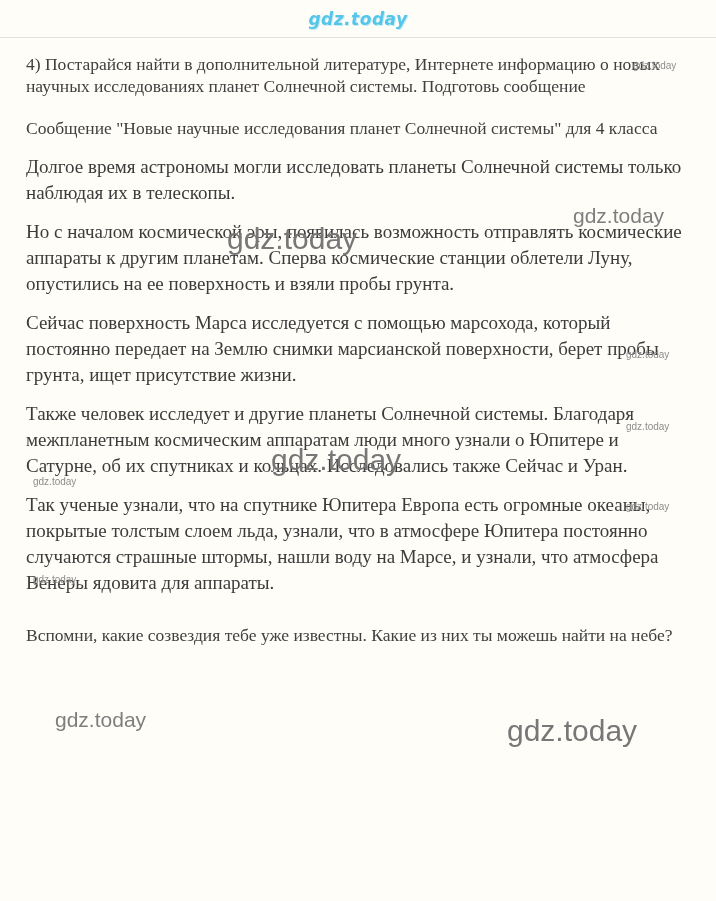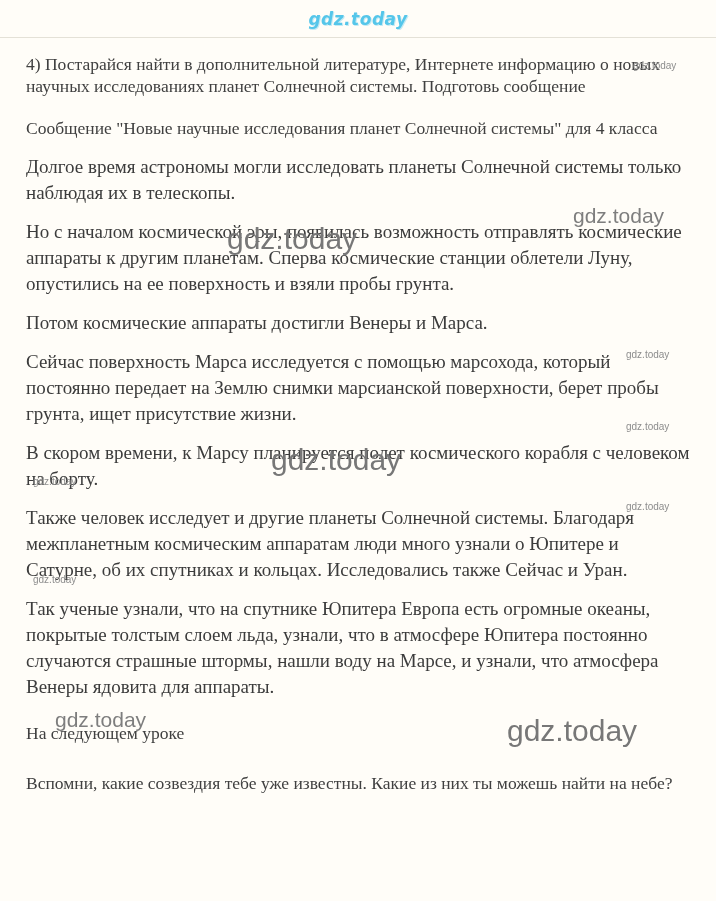--- a/index.html
+++ b/index.html
@@ -106,31 +106,28 @@
   <main class="article">
 
     <h1 class="h-green question">4) Постарайся найти в дополнительной литературе, Интернете информацию о новых научных исследованиях планет Солнечной системы. Подготовь сообщение</h1>
 
     <h2 class="h-green report">Сообщение "Новые научные исследования планет Солнечной системы" для 4 класса</h2>
 
     <p>Долгое время астрономы могли исследовать планеты Солнечной системы только наблюдая их в телескопы.</p>
 
     <p>Но с началом космической эры, появилась возможность отправлять космические аппараты к другим планетам. Сперва космические станции облетели Луну, опустились на ее поверхность и взяли пробы грунта.</p>
 
-    <p>Потом космические аппараты достигли Венеры и Марса.</p>
 
     <p>Сейчас поверхность Марса исследуется с помощью марсохода, который постоянно передает на Землю снимки марсианской поверхности, берет пробы грунта, ищет присутствие жизни.</p>
 
-    <p>В скором времени, к Марсу планируется полет космического корабля с человеком на борту.</p>
 
     <p>Также человек исследует и другие планеты Солнечной системы. Благодаря межпланетным космическим аппаратам люди много узнали о Юпитере и Сатурне, об их спутниках и кольцах. Исследовались также Сейчас и Уран.</p>
 
     <p>Так ученые узнали, что на спутнике Юпитера Европа есть огромные океаны, покрытые толстым слоем льда, узнали, что в атмосфере Юпитера постоянно случаются страшные штормы, нашли воду на Марсе, и узнали, что атмосфера Венеры ядовита для аппараты.</p>
 
-    <h2 class="h-green next-lesson">На следующем уроке</h2>
 
     <h2 class="h-green recall">Вспомни, какие созвездия тебе уже известны. Какие из них ты можешь найти на небе?</h2>
 
 
   </main>
 
   <div class="watermarks">
     <span class="wm small wm1">gdz.today</span>
     <span class="wm mid   wm2">gdz.today</span>
     <span class="wm big   wm3">gdz.today</span>

